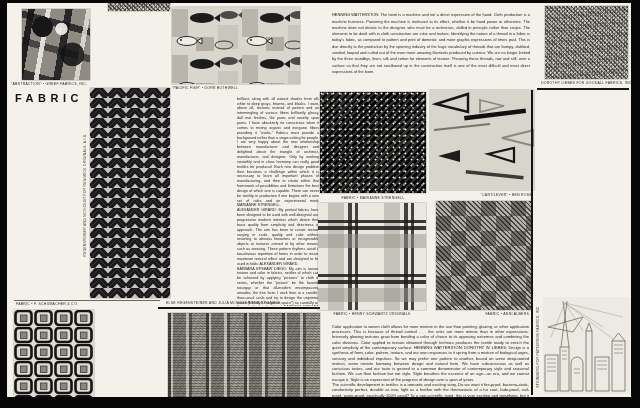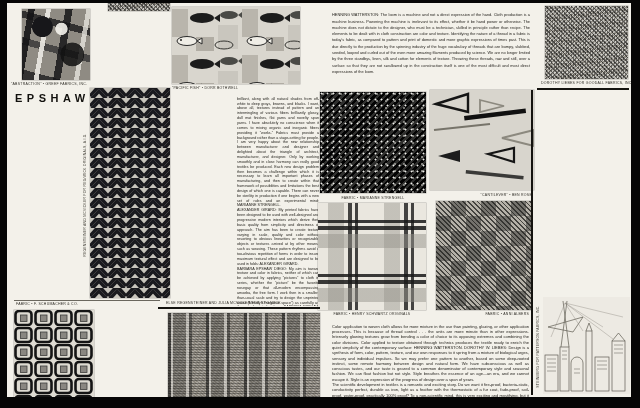--- a/index.html
+++ b/index.html
@@ -121,21 +121,21 @@
         </defs>
         <rect width="100%" height="100%" fill="url(#pfish)"></rect>
       </svg>
     </div>
 
     <div class="sw sw-tweed" style="left:538px;top:3px;width:83px;height:73px"></div>
 
     <div class="cap" style="left:4px;top:79px;width:120px">
       <span class="cap-in" style="width:240px">"ABSTRACTION"   •   GREEF FABRICS, INC.</span>
       </div>
-    <div class="title" style="left:8px;top:89px">EPSHAW</div>
+    <div class="title" style="left:8px;top:89px">FABRIC</div>
     <div class="cap" style="left:165px;top:83px;width:110px">
       <span class="cap-in" style="width:220px">"PACIFIC FISH"   •   DORR BOTHWELL</span>
       </div>
     <div class="cap" style="left:534px;top:78px;width:92px">
       <span class="cap-in" style="width:184px">DOROTHY LIEBES FOR GOODALL FABRICS, INC.</span>
       </div>
     <div class="rule" style="left:530px;top:85px;width:92px;height:1.6px"></div>
 
     <div class="blk" style="left:325px;top:9px;width:198px;height:66px">
       <div class="micro t-watterston">HENNING WATTERSTON:  The loom is a machine and not a direct expression of the hand.  Cloth production is a machine business.  Powering the machine is irrelevant to its effect, whether it be hand power or otherwise.  The machine does not dictate to the designer, who must be a technician, skilled in principle rather than recipe.  The elements to be dealt with in cloth construction are color and texture.  Identifying the nature of a thread in a fabric is today's fabric, as compared to pattern and print of domestic and more graphic expressions of times past.  This is due directly to the production by the spinning industry of the huge vocabulary of threads that are bumpy, slubbed, seeded, looped and curled out of the even more amazing filaments produced by science.  We are no longer limited by the three standbys, linen, silk and cotton for elements of texture.  Throwing these threads, raw and still, over a surface so that they are not swallowed up in the construction itself is one of the most difficult and most direct expressions of the loom.</div>

